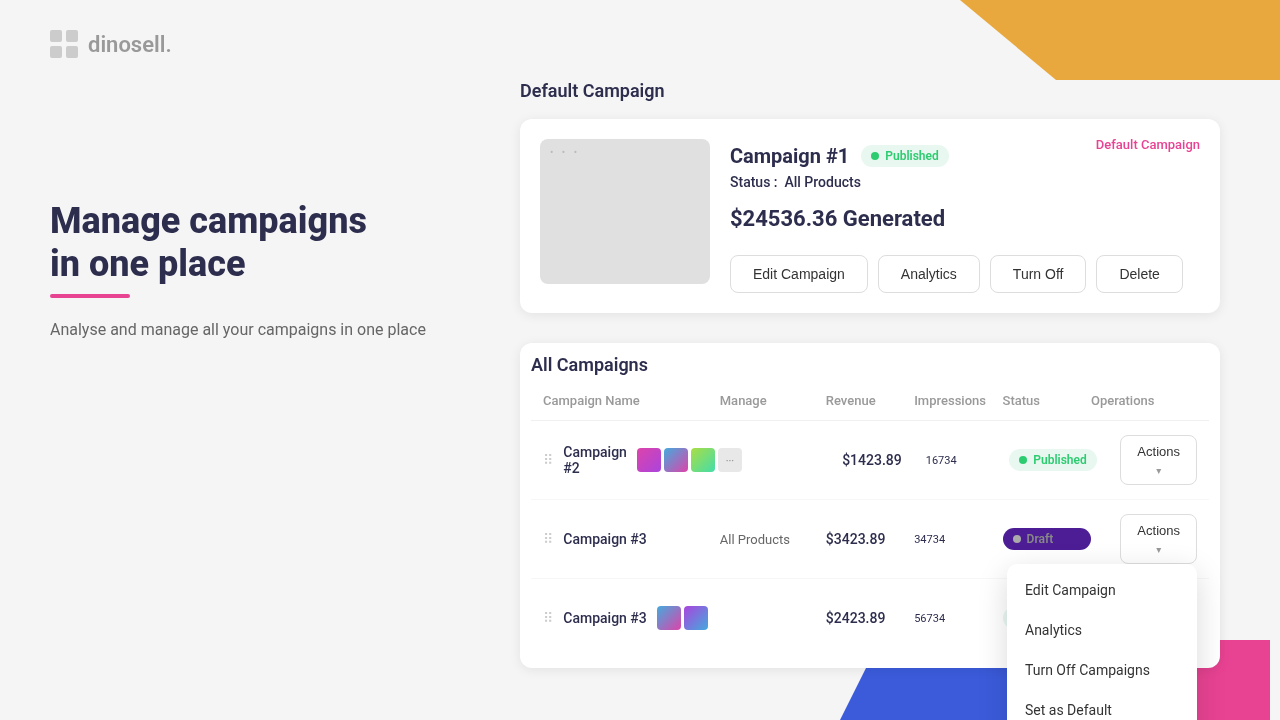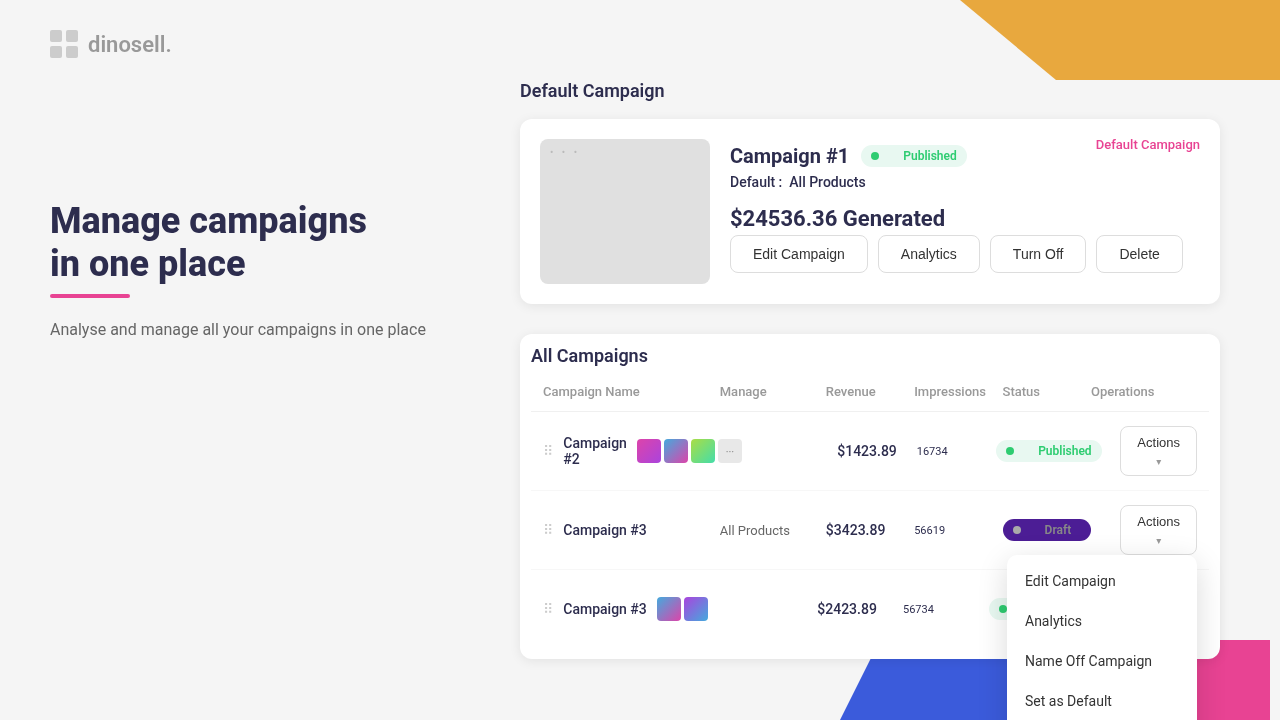--- a/index.html
+++ b/index.html
@@ -172,21 +172,21 @@
       margin-bottom: 6px;
     }
     .campaign-name {
       font-size: 20px;
       font-weight: 700;
       color: #2d2d4e;
     }
     .status-badge {
       display: flex;
       align-items: center;
-      gap: 24px;
+      gap: 6px;
       background: #e8f8f1;
       color: #2ecc71;
       font-size: 12px;
       font-weight: 600;
       padding: 4px 10px;
       border-radius: 20px;
     }
     .status-dot {
       width: 8px;
       height: 8px;
@@ -206,21 +206,21 @@
       margin-bottom: 16px;
     }
     .trigger-row span {
       color: #2d2d4e;
       font-weight: 500;
     }
     .revenue-text {
       font-size: 22px;
       font-weight: 700;
       color: #2d2d4e;
-      margin-bottom: 4px;
+      margin-bottom: 24px;
     }
     .action-buttons {
       display: flex;
       gap: 10px;
     }
     .action-btn {
       padding: 10px 22px;
       border-radius: 8px;
       border: 1px solid #ddd;
       background: #fff;
@@ -396,21 +396,21 @@
       <div class="campaign-thumbnail"></div>
       <div class="campaign-info">
         <div class="campaign-name-row">
           <span class="campaign-name">Campaign #1</span>
           <div class="status-badge">
             <div class="status-dot"></div>
             <span>Published</span>
           </div>
         </div>
         <div class="trigger-row">
-          <span>Default :</span>&nbsp;
+          <span>Status :</span>&nbsp;
           <span>All Products</span>
         </div>
         <div class="revenue-text">$24536.36 Generated</div>
         <div class="action-buttons">
           <button class="action-btn">Edit Campaign</button>
           <button class="action-btn">Analytics</button>
           <button class="action-btn">Turn Off</button>
           <button class="action-btn">Delete</button>
         </div>
       </div>
@@ -457,37 +457,37 @@
       </div>
     </div>
 
     <div class="table-row">
       <div class="cell-name">
         <span class="drag-handle">⠿</span>
         <span>Campaign #3</span>
       </div>
       <div class="cell-trigger">All Products</div>
       <div class="cell-revenue">$3423.89</div>
-      <div class="cell-impressions">56619</div>
+      <div class="cell-impressions">34734</div>
       <div class="cell-status">
         <div class="status-badge draft">
           <div class="status-dot draft"></div>
           <span>Draft</span>
         </div>
       </div>
       <div class="cell-operations" style="position: relative;">
         <button class="actions-btn">
           <span>Actions</span>
           <span class="chevron">▾</span>
         </button>
 
         <div class="dropdown-menu">
           <div class="dropdown-item">Edit Campaign</div>
           <div class="dropdown-item">Analytics</div>
-          <div class="dropdown-item">Name Off Campaign</div>
+          <div class="dropdown-item">Turn Off Campaigns</div>
           <div class="dropdown-item">Set as Default</div>
           <div class="dropdown-item">Delete Campaign</div>
         </div>
       </div>
     </div>
 
     <div class="table-row">
       <div class="cell-name">
         <span class="drag-handle">⠿</span>
         <span>Campaign #3</span>

